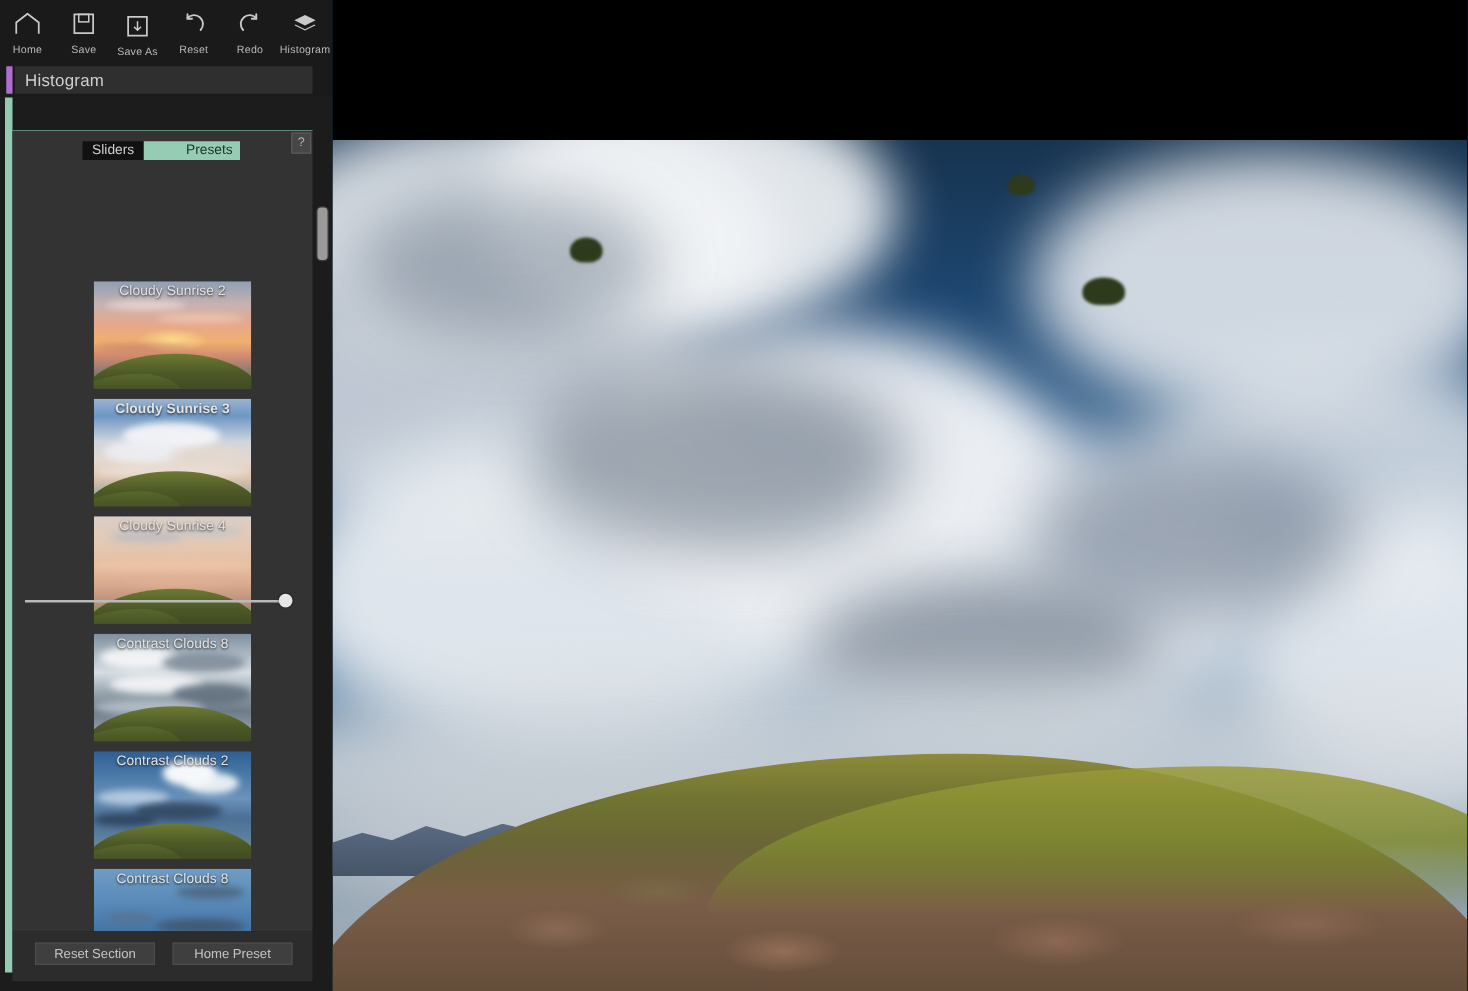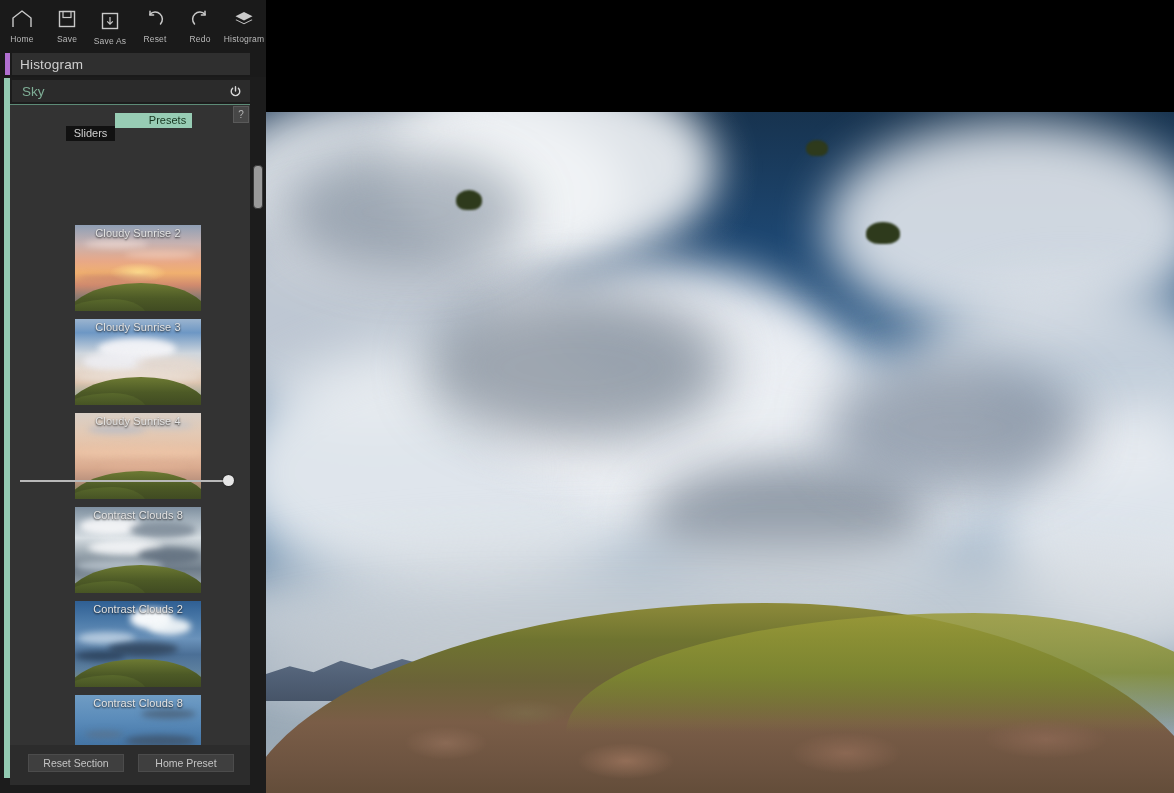--- a/index.html
+++ b/index.html
@@ -70,21 +70,21 @@
     position:absolute;left:233px;top:106px;width:14px;height:15px;
     background:#474747;border:1px solid #5a5a5a;color:#b5b5b5;
     font-size:10px;line-height:15px;text-align:center;
   }
 
   
   .tabs{position:absolute;left:66px;top:113px;width:126px;height:15px;display:flex;}
   .tab{
     flex:1;height:15px;font-size:11px;line-height:15px;text-align:center;
   }
-  .tab.inactive{background:#111;color:#cfcfcf;margin-top:13px;}
+  .tab.inactive{background:#111;color:#cfcfcf;}
   .tab.active{background:#97ccb4;color:#17351f;padding-left:28px;}
 
   
   .preset-list{
     position:absolute;left:65px;top:120px;width:126px;height:625px;overflow:hidden;
   }
   .preset{
     position:absolute;left:0;width:126px;height:86px;overflow:hidden;
   }
   .preset .thumb{position:absolute;inset:0;}
@@ -255,48 +255,39 @@
       </div>
     </div>
 
     <div class="hist-row"></div>
     <div class="hist-bar"></div>
     <div class="hist-box">
       <span class="hist-label">Histogram</span>
     </div>
 
     <div class="sec-accent"></div>
-    <div class="sky-row">
-      <span class="sky-label">Sky</span>
-      <span class="power">
-        <svg width="13" height="13" viewBox="0 0 14 14">
-            <path d="M7 1.8 L7 6.4" stroke="#d8d8d8" stroke-width="1.5" stroke-linecap="round" fill="none"></path>
-            <path d="M3.9 3.4 A4.6 4.6 0 1 0 10.1 3.4" stroke="#d8d8d8" stroke-width="1.5" fill="none" stroke-linecap="round"></path>
-          </svg>
-      </span>
-    </div>
     <div class="hairline"></div>
 
     <div class="sec-body">
 
       <div class="preset-list">
 
         <div class="preset" style="top:0px;">
           <div class="thumb sc" style="background:linear-gradient(180deg,#8f9fb5 0%,#c8b2b0 22%,#e8a887 42%,#f0b06f 56%,#d08a6e 70%,#8a7a72 84%,#5b6a55 100%);">
             <div class="cl" style="left:8%;top:18%;width:50%;height:9%;background:rgba(255,235,225,.55);"></div>
             <div class="cl" style="left:40%;top:30%;width:55%;height:8%;background:rgba(255,220,200,.5);"></div>
             <div style="position:absolute;left:28%;top:44%;width:44%;height:22%;background:radial-gradient(ellipse at 50% 50%,#ffdf8e 0%,rgba(255,200,110,0) 72%);"></div>
             <div class="cl" style="left:2%;top:58%;width:60%;height:7%;background:rgba(190,120,110,.55);"></div>
             <div class="hill"></div>
               <div class="hill2"></div>
           </div>
           <div class="pname">Cloudy Sunrise 2</div>
         </div>
 
-        <div class="preset" style="top:94px;">
+        <div class="preset" style="top:94px;font-weight:bold;">
           <div class="thumb sc" style="background:linear-gradient(180deg,#9bb4cf 0%,#6d97c4 16%,#cfd6dd 40%,#e5d9cf 58%,#dcc3ad 74%,#9fa898 90%,#62704d 100%);">
             <div class="cl" style="left:18%;top:22%;width:62%;height:26%;background:rgba(245,245,248,.92);"></div>
             <div class="cl" style="left:6%;top:38%;width:52%;height:22%;background:rgba(238,238,242,.88);"></div>
             <div class="cl" style="left:48%;top:44%;width:50%;height:18%;background:rgba(228,216,208,.8);"></div>
             <div class="cl" style="left:0%;top:60%;width:100%;height:14%;background:rgba(236,226,216,.75);"></div>
             <div class="hill"></div>
               <div class="hill2"></div>
           </div>
           <div class="pname">Cloudy Sunrise 3</div>
         </div>

